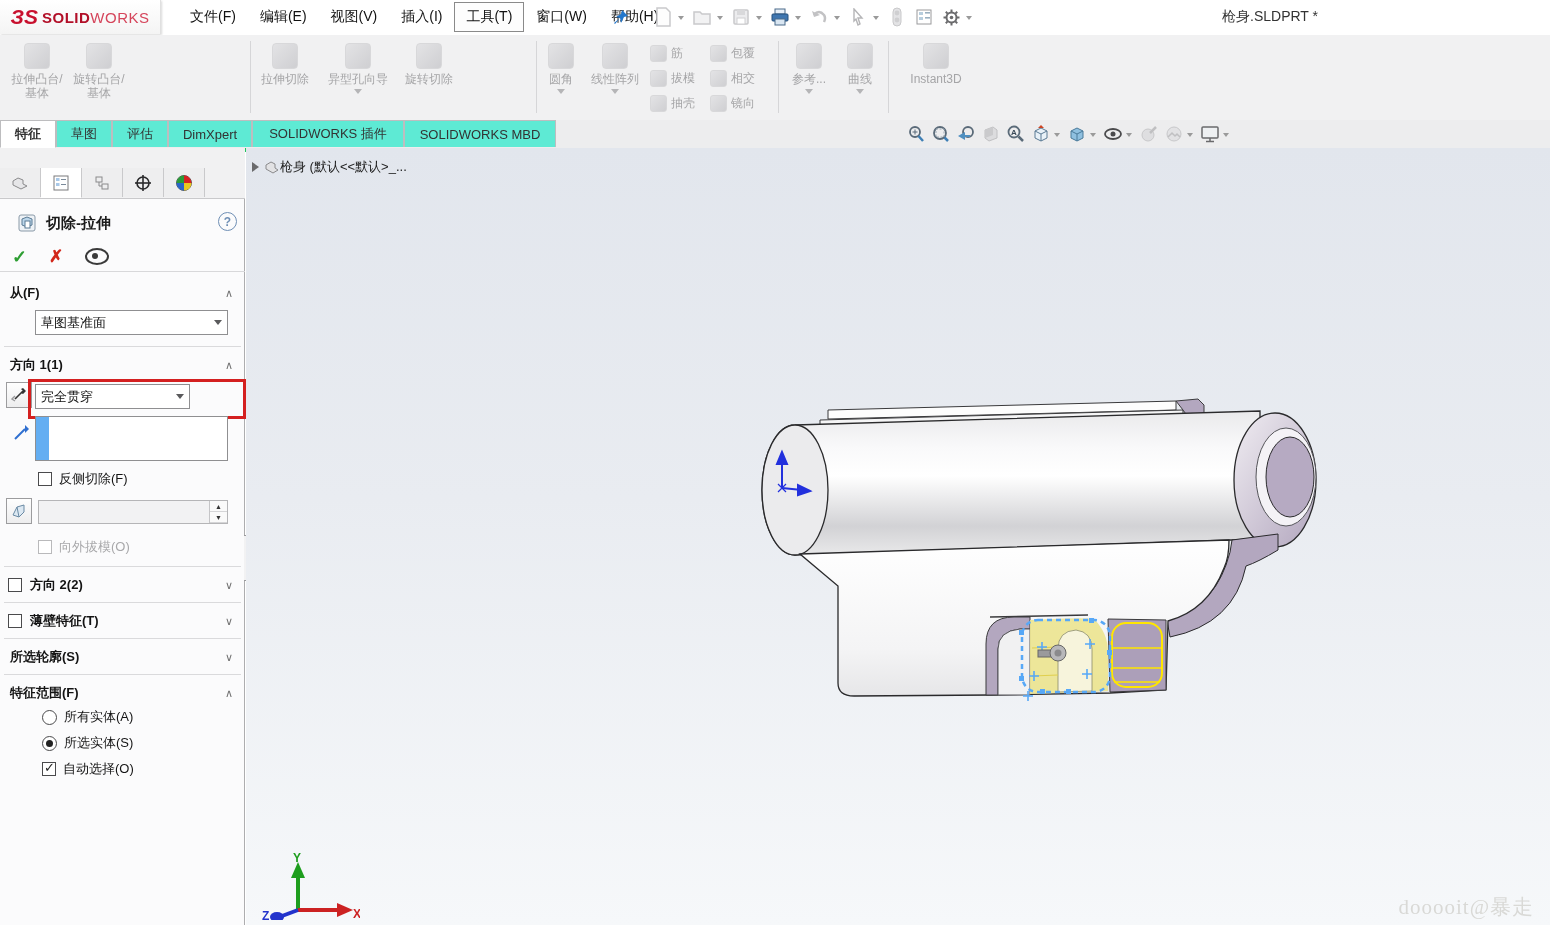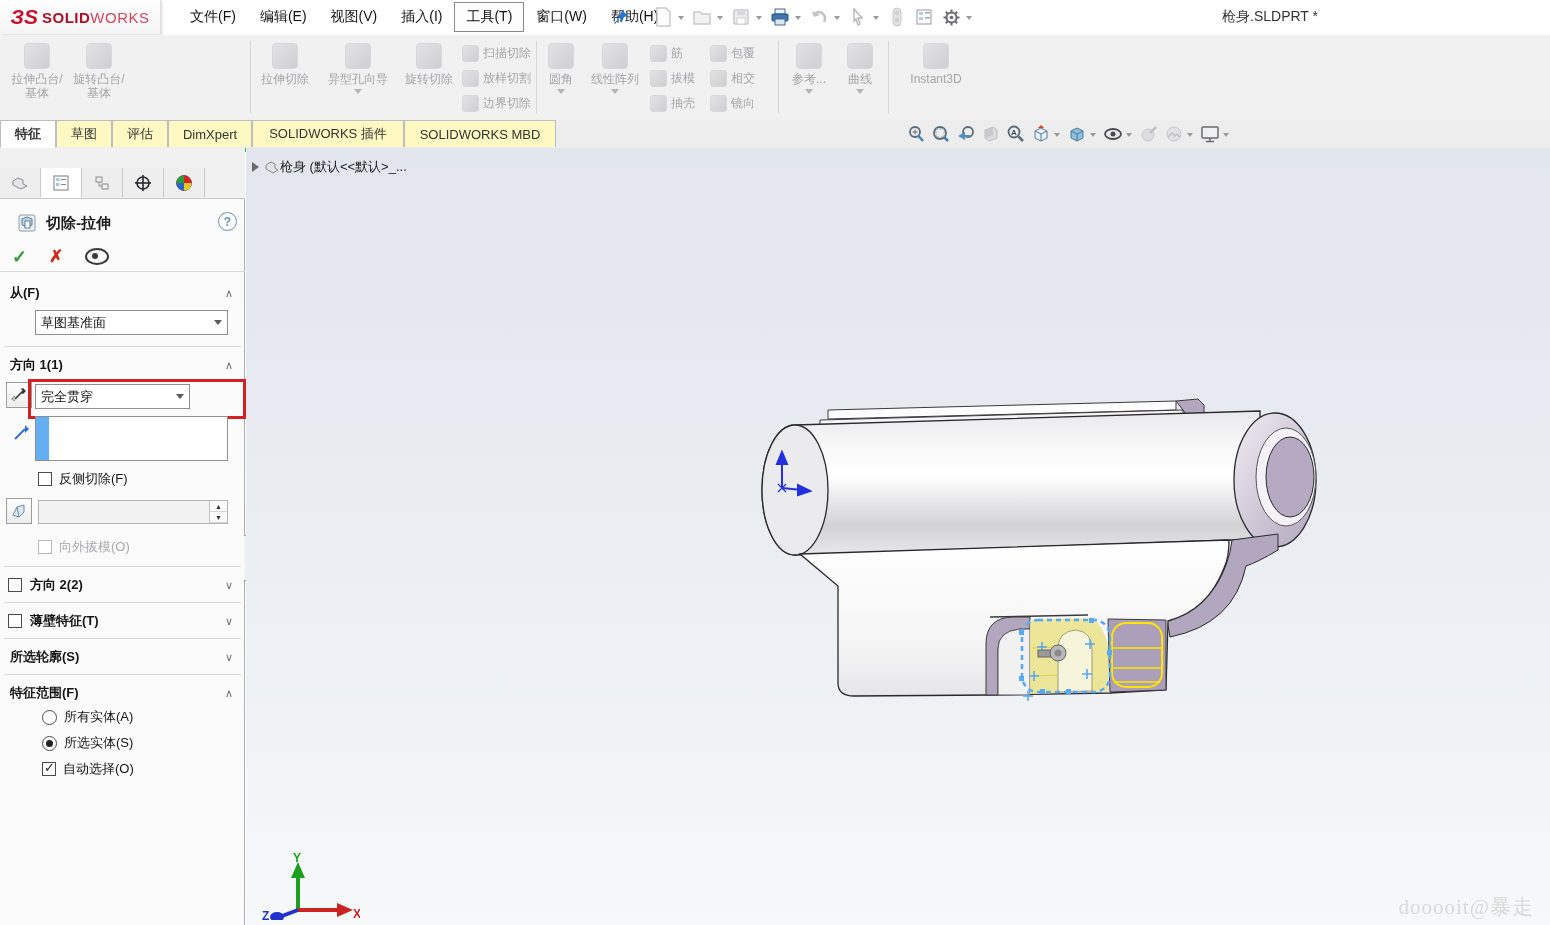--- a/index.html
+++ b/index.html
@@ -29,21 +29,21 @@
        border:1px solid #d8d8da;flex:none;}
   .rlb{font-size:12px;line-height:14px;color:#a5a5a7;text-align:center;margin-top:3px;word-break:break-all;}
   .dda{width:0;height:0;border:4px solid transparent;border-top:5px solid #b5b5b7;margin-top:3px;}
   .rstack{position:absolute;top:4px;height:76px;}
   .rs{position:absolute;left:0;height:24px;display:flex;align-items:center;gap:4px;}
   .rsic{width:15px;height:15px;border-radius:3px;background:linear-gradient(135deg,#e3e3e5,#cfcfd2);border:1px solid #d8d8da;flex:none;}
   .rslb{font-size:12px;color:#a5a5a7;white-space:nowrap;}
   
   .tabbar{position:absolute;left:0;top:120px;width:1550px;height:28px;background:#ededee;border-bottom:4px solid #22c55e;}
   .tab{position:absolute;top:0;height:27px;display:flex;align-items:center;justify-content:center;
-       font-size:13px;color:#333;background:#fef9c3;border:1px solid #bdbdbf;border-bottom:none;box-sizing:border-box;}
+       font-size:13px;color:#333;background:#5eead4;border:1px solid #bdbdbf;border-bottom:none;box-sizing:border-box;}
   .tab.active{background:#fff;height:28px;border-bottom:1px solid #fff;font-weight:bold;}
   .headsup{position:absolute;left:903px;top:1px;height:26px;display:flex;align-items:center;}
   .hi{width:25px;height:24px;display:flex;align-items:center;justify-content:center;}
   
   .sidebar{position:absolute;left:0;top:148px;width:245px;height:777px;background:#fbfbfc;border-right:1px solid #adadaf;box-sizing:border-box;}
   .pmtop{position:absolute;left:0;top:0;width:245px;height:20px;background:#f1f1f2;border-bottom:1px solid #dcdcde;}
   .pmtabs{position:absolute;left:0;top:20px;width:245px;height:30px;background:#f1f1f2;border-bottom:1px solid #c9c9cb;display:flex;}
   .ptab{width:40px;height:29px;border-right:1px solid #c9c9cb;display:flex;align-items:center;justify-content:center;background:#eeeeef;}
   .ptab.active{background:#fff;border-bottom:1px solid #fff;}
   .pmhead{position:absolute;left:0;top:58px;width:245px;height:34px;display:flex;align-items:center;padding-left:6px;}
@@ -207,34 +207,20 @@
       </div>
     <div class="rb" style="left:318px;width:80px">
         <span class="ric"></span>
         <span class="rlb">异型孔向导</span>
         <span class="dda"></span>
       </div>
     <div class="rb" style="left:400px;width:58px">
         <span class="ric"></span>
         <span class="rlb">旋转切除</span>
       </div>
-    <div class="rstack" style="left:462px;width:90px">
-      <div class="rs" style="top:2px">
-          <span class="rsic"></span>
-          <span class="rslb">扫描切除</span>
-        </div>
-      <div class="rs" style="top:27px">
-          <span class="rsic"></span>
-          <span class="rslb">放样切割</span>
-        </div>
-      <div class="rs" style="top:52px">
-          <span class="rsic"></span>
-          <span class="rslb">边界切除</span>
-        </div>
-    </div>
     <div class="rsep" style="left:536px"></div>
     <div class="rb" style="left:540px;width:42px">
         <span class="ric"></span>
         <span class="rlb">圆角</span>
         <span class="dda"></span>
       </div>
     <div class="rb" style="left:584px;width:62px">
         <span class="ric"></span>
         <span class="rlb">线性阵列</span>
         <span class="dda"></span>

